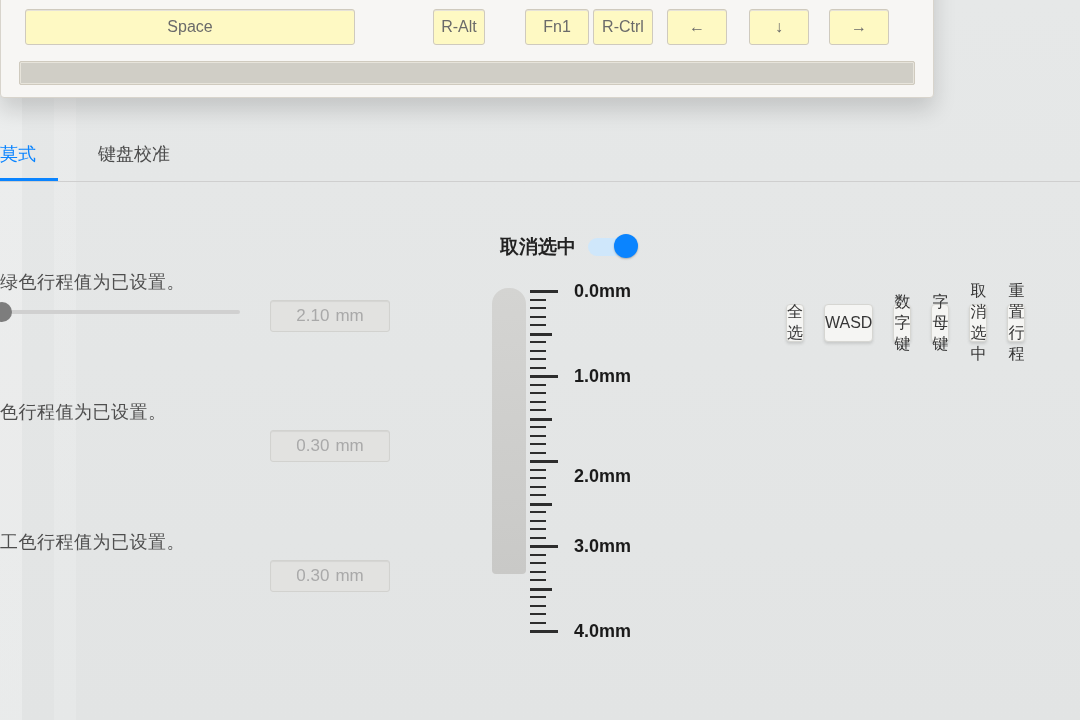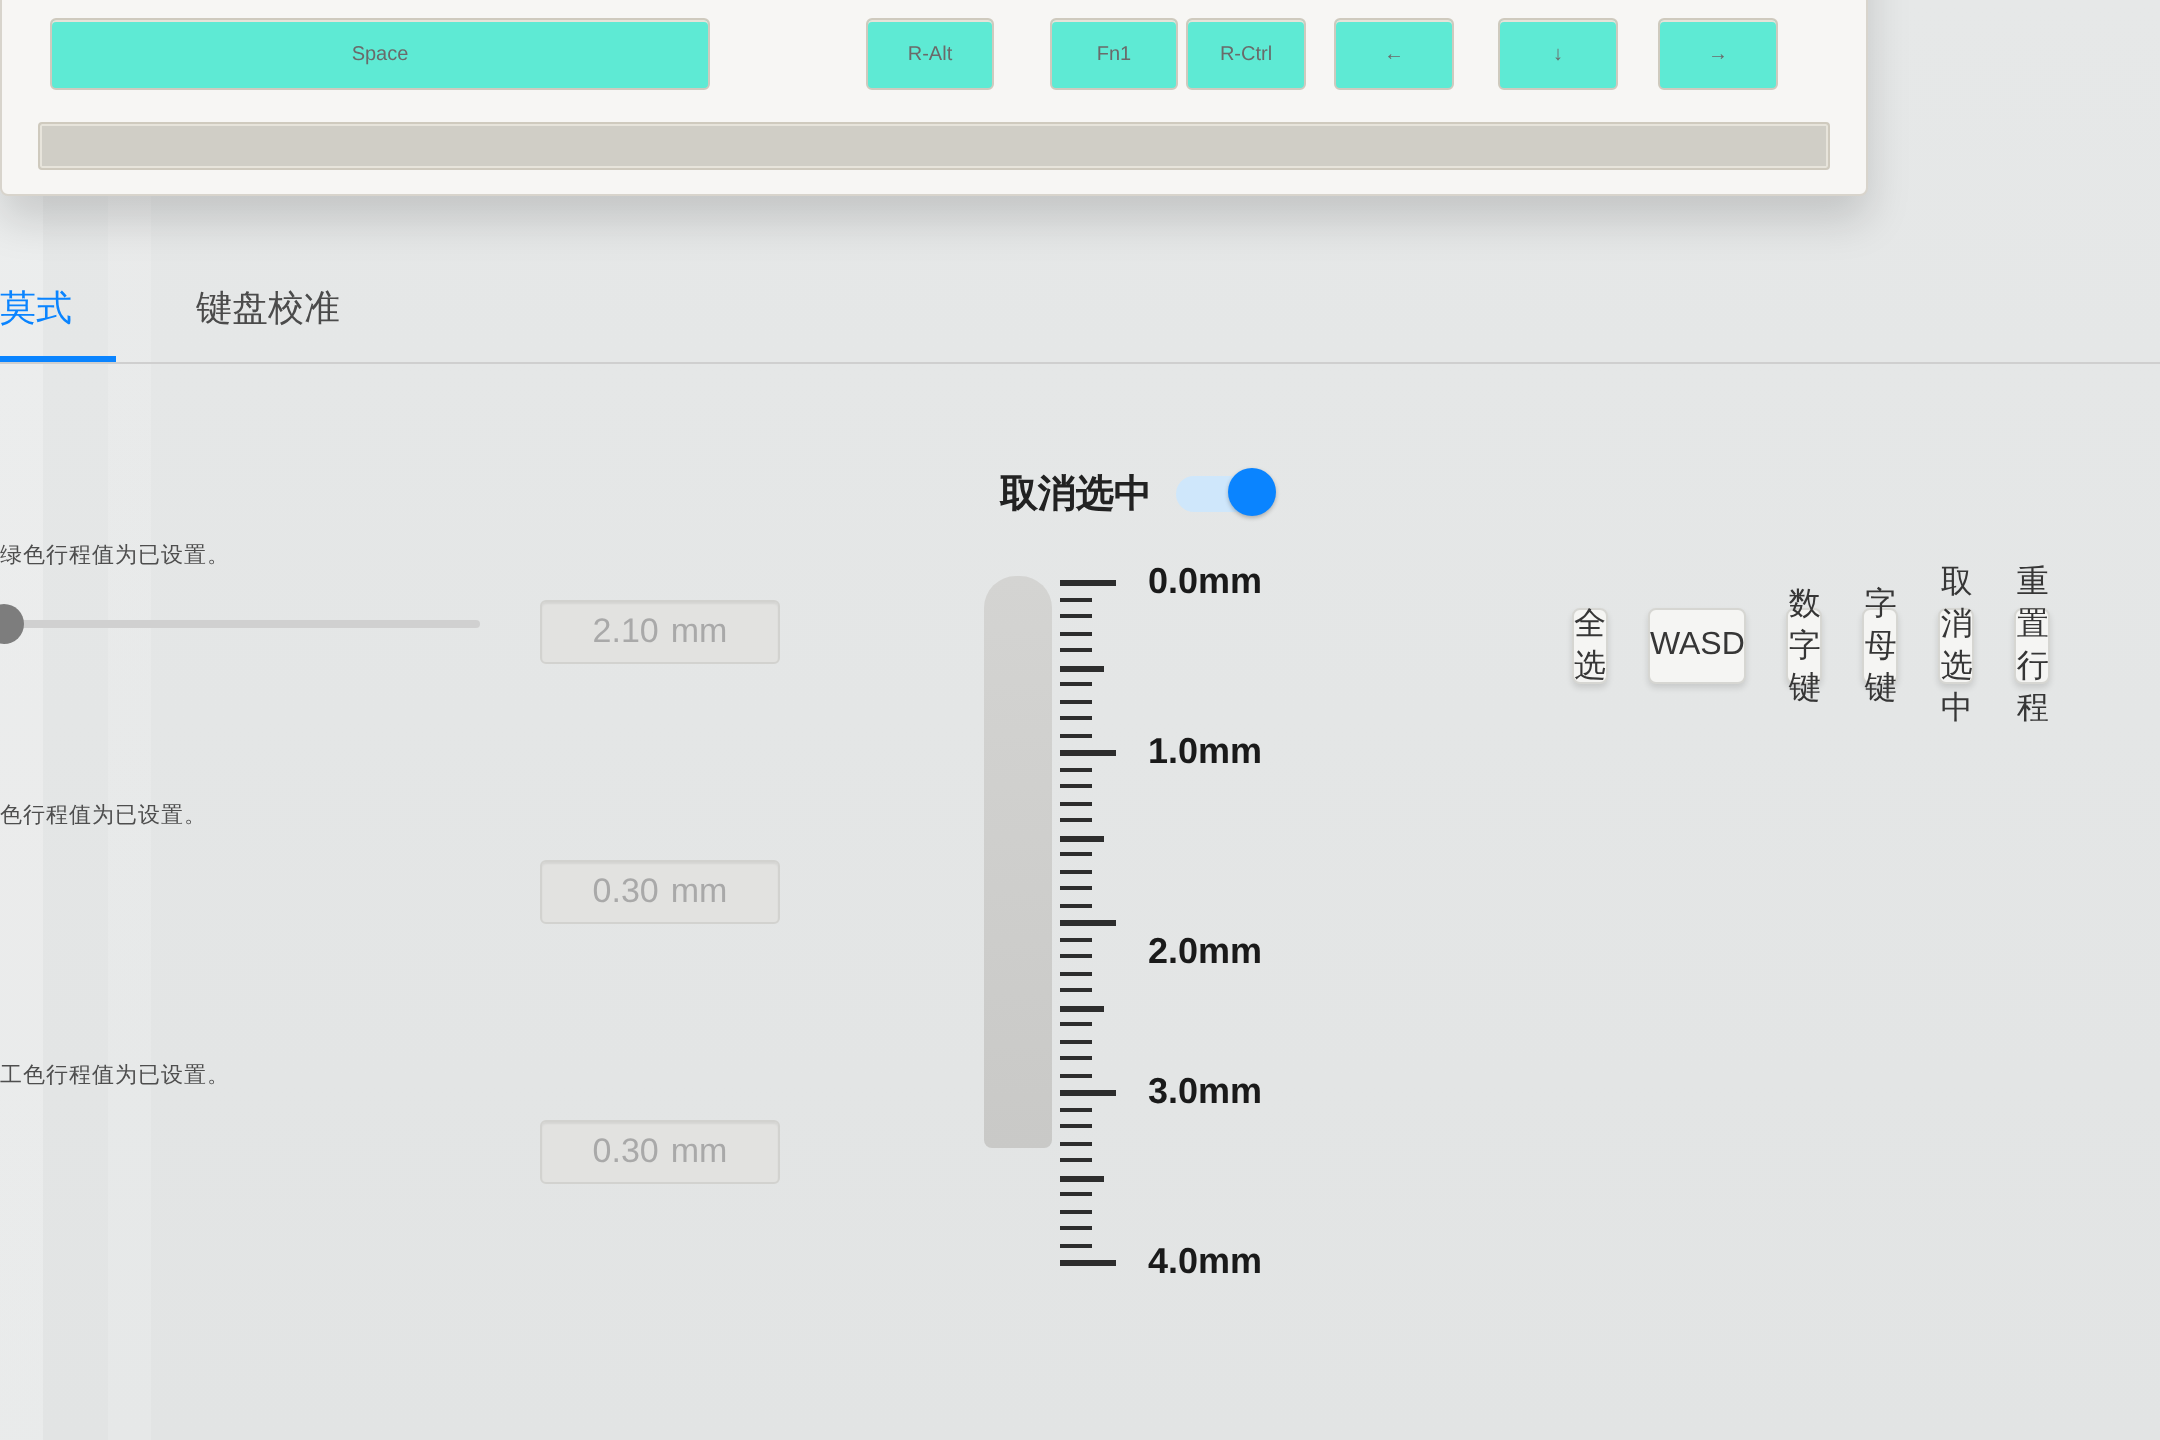--- a/index.html
+++ b/index.html
@@ -23,27 +23,27 @@
     box-shadow: 0 12px 22px rgba(0,0,0,0.15);
   }
   .keyboard-strip .keyrow {
     position: absolute;
     bottom: 52px; left: 18px; right: 18px;
     height: 36px;
   }
   .key {
     position: absolute;
     top: 0; height: 36px;
-    background: #5eead4;
+    background: #fef9c3;
     border: 1px solid #cfcabe;
     border-radius: 3px;
     display: flex;
     align-items: center;
     justify-content: center;
-    font-size: 10px;
+    font-size: 16px;
     color: #6a6a6a;
     box-shadow: 0 1px 0 #e6e2d8 inset;
   }
   .keyboard-bottom {
     position: absolute;
     bottom: 12px;
     left: 18px; right: 18px;
     height: 24px;
     background: #d0cec6;
     border: 1px solid #cfcabe;
@@ -78,21 +78,21 @@
 
   
   .settings-left {
     position: absolute;
     left: 0;
     top: 270px;
     width: 430px;
   }
   .setting-block { position: relative; height: 130px; }
   .setting-text {
-    font-size: 11px;
+    font-size: 18px;
     color: #4e4e4e;
     letter-spacing: 0.5px;
   }
   .slider {
     position: absolute;
     left: 0;
     width: 240px;
     top: 40px;
   }
   .slider-track {
@@ -213,21 +213,21 @@
     justify-content: center;
     cursor: pointer;
   }
 </style>
 </head>
 <body>
 
 <div class="keyboard-strip">
   <div class="keyrow">
     <div class="key" style="left:6px;  width:330px;">Space</div>
-    <div class="key" style="left:414px;width:64px;">R-Alt</div>
+    <div class="key" style="left:414px;width:52px;">R-Alt</div>
     <div class="key" style="left:506px;width:64px;">Fn1</div>
     <div class="key" style="left:574px;width:60px;">R-Ctrl</div>
     <div class="key" style="left:648px;width:60px;">←</div>
     <div class="key" style="left:730px;width:60px;">↓</div>
     <div class="key" style="left:810px;width:60px;">→</div>
   </div>
   <div class="keyboard-bottom"></div>
 </div>
 
 <div class="tabs">

